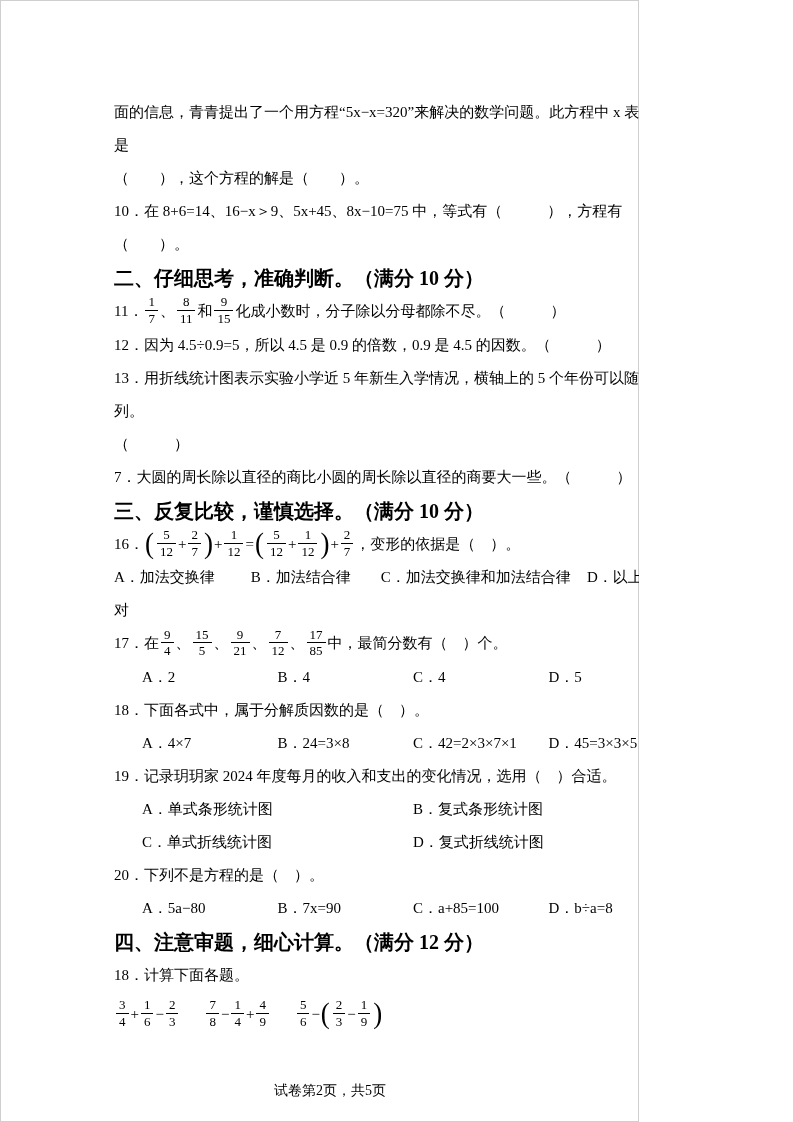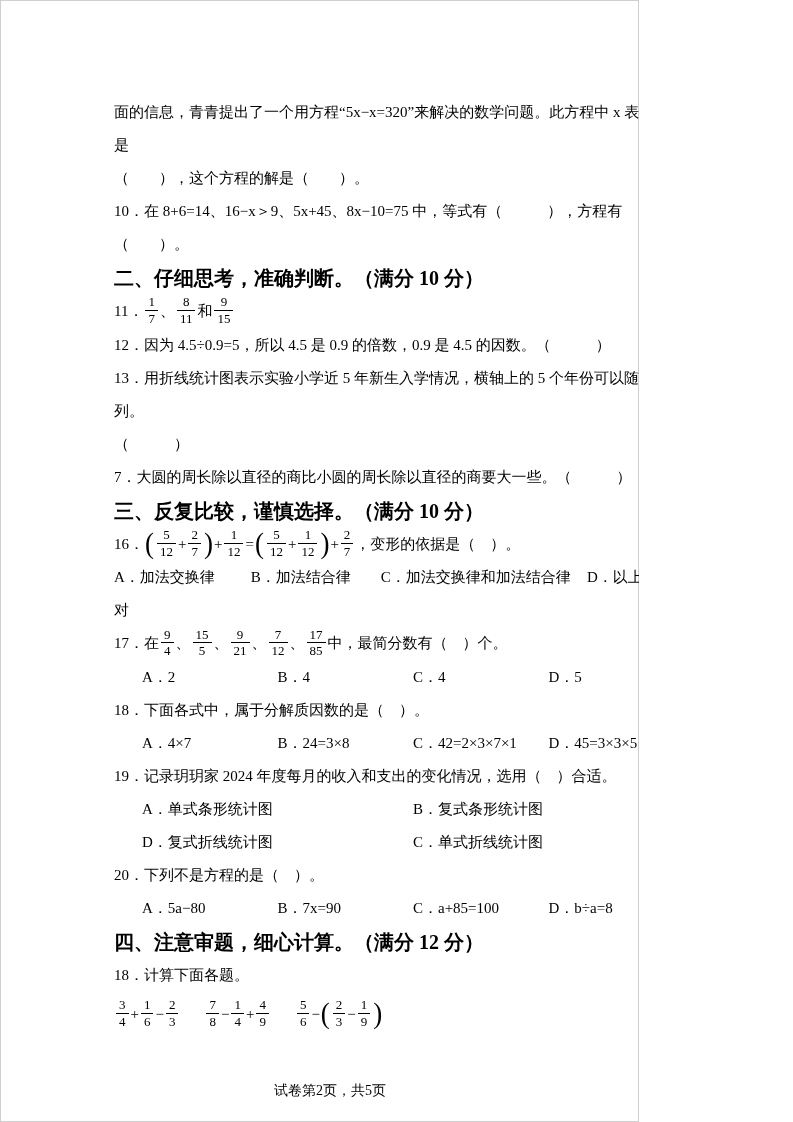--- a/index.html
+++ b/index.html
@@ -42,21 +42,21 @@
 </head>
 <body>
 
 <div class="page">
   <div class="content" id="doc">
       <div class="line"><span class="run">面的信息，青青提出了一个用方程“5x−x=320”来解决的数学问题。此方程中 x 表示的是</span></div>
       <div class="line"><span class="run">（　　），这个方程的解是（　　）。</span></div>
       <div class="line"><span class="run">10．在 8+6=14、16−x＞9、5x+45、8x−10=75 中，等式有（　　　），方程有</span></div>
       <div class="line"><span class="run">（　　）。</span></div>
       <div class="heading">二、仔细思考，准确判断。（满分 10 分）</div>
-      <div class="line"><span class="run">11．</span><span class="frac"><span class="fn">1</span><span class="fd">7</span></span><span class="run">、</span><span class="frac"><span class="fn">8</span><span class="fd">11</span></span><span class="run">和</span><span class="frac"><span class="fn">9</span><span class="fd">15</span></span></div>
+      <div class="line"><span class="run">11．</span><span class="frac"><span class="fn">1</span><span class="fd">7</span></span><span class="run">、</span><span class="frac"><span class="fn">8</span><span class="fd">11</span></span><span class="run">和</span><span class="frac"><span class="fn">9</span><span class="fd">15</span></span><span class="run">化成小数时，分子除以分母都除不尽。（　　　）</span></div>
       <div class="line"><span class="run">12．因为 4.5÷0.9=5，所以 4.5 是 0.9 的倍数，0.9 是 4.5 的因数。（　　　）</span></div>
       <div class="line"><span class="run">13．用折线统计图表示实验小学近 5 年新生入学情况，横轴上的 5 个年份可以随意排列。</span></div>
       <div class="line"><span class="run">（　　　）</span></div>
       <div class="line"><span class="run">7．大圆的周长除以直径的商比小圆的周长除以直径的商要大一些。（　　　）</span></div>
       <div class="heading">三、反复比较，谨慎选择。（满分 10 分）</div>
       <div class="line"><span class="run">16．</span><span class="bigp">(</span><span class="frac"><span class="fn">5</span><span class="fd">12</span></span><span class="run">+</span><span class="frac"><span class="fn">2</span><span class="fd">7</span></span><span class="bigp">)</span><span class="run">+</span><span class="frac"><span class="fn">1</span><span class="fd">12</span></span><span class="run">=</span><span class="bigp">(</span><span class="frac"><span class="fn">5</span><span class="fd">12</span></span><span class="run">+</span><span class="frac"><span class="fn">1</span><span class="fd">12</span></span><span class="bigp">)</span><span class="run">+</span><span class="frac"><span class="fn">2</span><span class="fd">7</span></span><span class="run">，变形的依据是（　）。</span></div>
       <div class="line"><span class="run">A．加法交换律</span><span class="spacer" style="width: 36px;"></span><span class="run">B．加法结合律</span><span class="spacer" style="width: 30px;"></span><span class="run">C．加法交换律和加法结合律</span><span class="spacer" style="width: 16px;"></span><span class="run">D．以上都不</span></div>
       <div class="line"><span class="run">对</span></div>
       <div class="line"><span class="run">17．在</span><span class="frac"><span class="fn">9</span><span class="fd">4</span></span><span class="run">、</span><span class="frac"><span class="fn">15</span><span class="fd">5</span></span><span class="run">、</span><span class="frac"><span class="fn">9</span><span class="fd">21</span></span><span class="run">、</span><span class="frac"><span class="fn">7</span><span class="fd">12</span></span><span class="run">、</span><span class="frac"><span class="fn">17</span><span class="fd">85</span></span><span class="run">中，最简分数有（　）个。</span></div>
       <div class="cols">
@@ -71,22 +71,22 @@
         <div class="cell"><span class="run">B．24=3×8</span></div>
         <div class="cell"><span class="run">C．42=2×3×7×1</span></div>
         <div class="cell"><span class="run">D．45=3×3×5</span></div>
       </div>
       <div class="line"><span class="run">19．记录玥玥家 2024 年度每月的收入和支出的变化情况，选用（　）合适。</span></div>
       <div class="cols">
         <div class="cell"><span class="run">A．单式条形统计图</span></div>
         <div class="cell"><span class="run">B．复式条形统计图</span></div>
       </div>
       <div class="cols">
+        <div class="cell"><span class="run">C．单式折线统计图</span></div>
         <div class="cell"><span class="run">D．复式折线统计图</span></div>
-        <div class="cell"><span class="run">C．单式折线统计图</span></div>
       </div>
       <div class="line"><span class="run">20．下列不是方程的是（　）。</span></div>
       <div class="cols">
         <div class="cell"><span class="run">A．5a−80</span></div>
         <div class="cell"><span class="run">B．7x=90</span></div>
         <div class="cell"><span class="run">C．a+85=100</span></div>
         <div class="cell"><span class="run">D．b÷a=8</span></div>
       </div>
       <div class="heading">四、注意审题，细心计算。（满分 12 分）</div>
       <div class="line"><span class="run">18．计算下面各题。</span></div>

